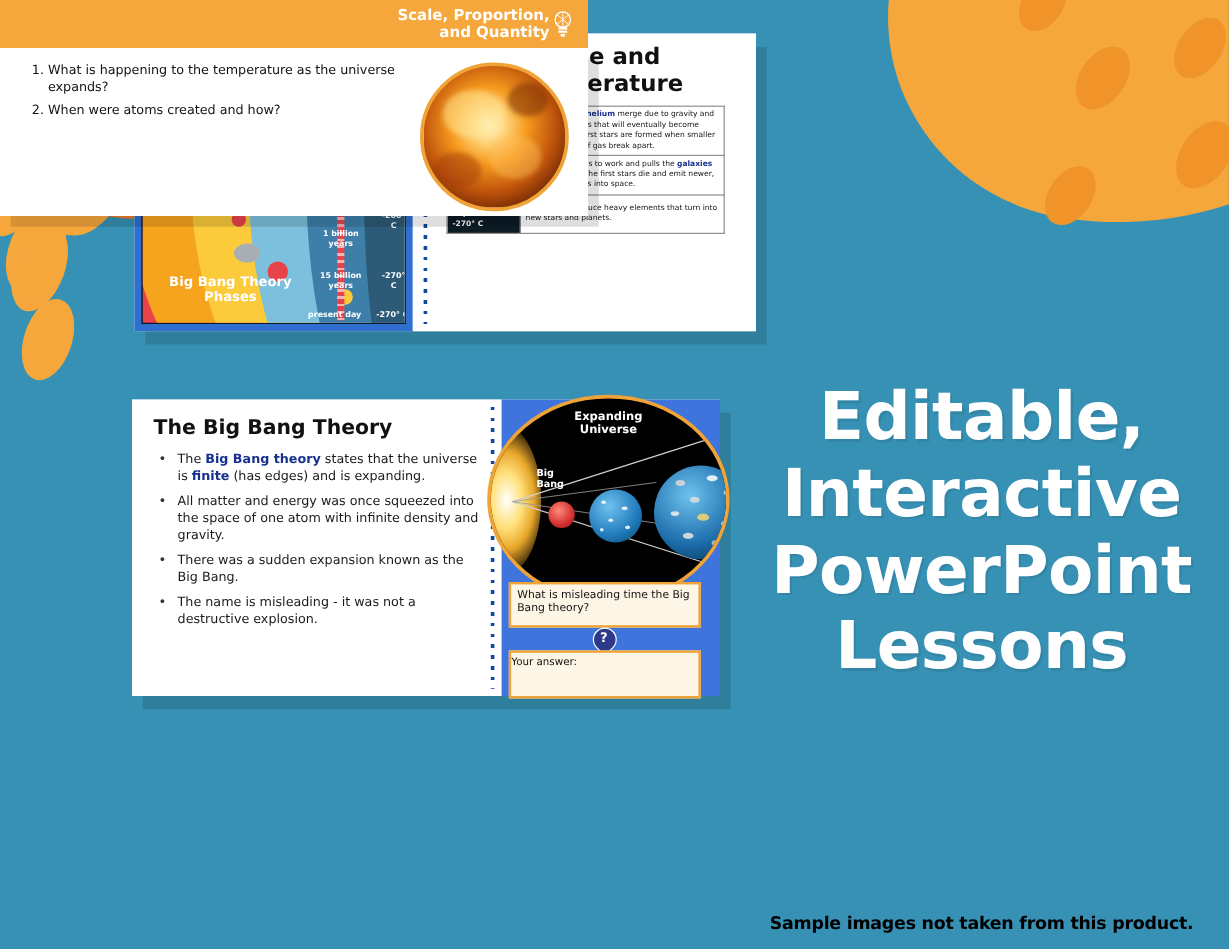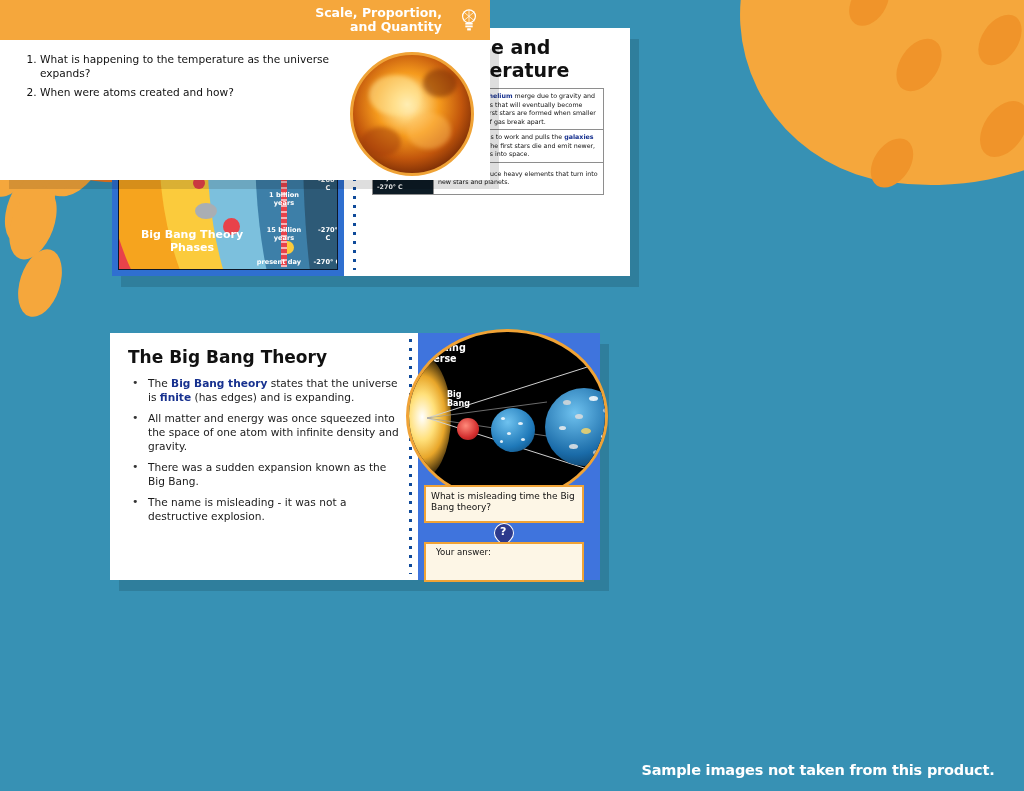--- a/index.html
+++ b/index.html
@@ -35,21 +35,21 @@
   
   .headline{
     position:absolute;left:612px;top:316px;width:412px;
     text-align:center;color:#fff;font-weight:bold;
     font-size:55px;line-height:1.16;letter-spacing:-0.5px;
     text-shadow:2px 2px 0 rgba(0,0,0,.08);
   }
   .headline div{white-space:nowrap;}
   .subnote{
     position:absolute;left:612px;top:762px;width:412px;text-align:center;
-    color:#ffffff;font-weight:bold;font-size:14.5px;letter-spacing:-0.2px;
+    color:#000000;font-weight:bold;font-size:14.5px;letter-spacing:-0.2px;
   }
 
   
   .slide{position:absolute;background:#fff;box-shadow:9px 11px 0 rgba(0,0,0,.13);}
 
   
   #slide1{left:112px;top:28px;width:518px;height:248px;display:flex;}
   .s1-left{width:232px;height:248px;background:#2f6fd0;padding:6px;box-sizing:border-box;}
   .bb-diagram{
     position:relative;width:100%;height:100%;overflow:hidden;
@@ -90,49 +90,49 @@
   .s2-title{font-size:17px;font-weight:bold;color:#111;margin:0 0 10px 2px;}
   .s2-ul{list-style:none;margin:0;padding:0;font-size:10.6px;line-height:1.32;color:#1a1a1a;}
   .s2-ul li{position:relative;padding-left:22px;margin-bottom:7px;}
   .s2-ul li:before{content:"\2022";position:absolute;left:6px;top:-1px;font-size:11px;color:#333;}
   .s2-ul b{color:#17318f;}
   .s2-dot{position:absolute;right:6px;top:6px;bottom:6px;width:3px;
     background:repeating-linear-gradient(180deg,#0f4a9a 0 3px,transparent 3px 9px);}
   .s2-right{flex:1;position:relative;background:#3f74dd;}
   .eu-wrap{position:absolute;left:-12px;top:-4px;width:196px;height:168px;
     border-radius:50%;background:#000;border:3px solid #f0a336;overflow:hidden;}
-  .eu-title{position:absolute;left:0;right:0;top:10px;text-align:left;color:#fff;
+  .eu-title{position:absolute;left:0;right:0;top:10px;text-align:center;color:#fff;
     font-size:9.6px;font-weight:bold;line-height:1.18;}
   .eu-bb{position:absolute;left:38px;top:58px;color:#fff;font-size:8px;font-weight:bold;line-height:1.15;}
   .eu-glow{position:absolute;left:-22px;top:22px;width:64px;height:126px;border-radius:50%;
     background:radial-gradient(ellipse at 55% 50%,#fff 0%,#ffe07a 26%,#e8a62a 46%,rgba(0,0,0,0) 74%);}
   .eu-cone{position:absolute;left:18px;top:26px;width:176px;height:120px;}
   .eu-s1{position:absolute;left:48px;top:86px;width:22px;height:22px;border-radius:50%;
     background:radial-gradient(circle at 40% 35%,#ff8a7a,#d32f2f 60%,#8e1414);}
   .eu-s2{position:absolute;left:82px;top:76px;width:44px;height:44px;border-radius:50%;
     background:radial-gradient(circle at 38% 32%,#6fc2ef,#1e78b8 62%,#0d3f66);}
   .eu-s3{position:absolute;left:136px;top:56px;width:78px;height:78px;border-radius:50%;
     background:radial-gradient(circle at 38% 32%,#6fc2ef,#1a6ba8 58%,#05243d);}
   .gdot{position:absolute;border-radius:50%;background:#fff;opacity:.85;}
   .qbox{position:absolute;left:6px;top:152px;width:160px;height:38px;background:#fdf6e6;
     border:2px solid #f0a336;box-sizing:border-box;padding:4px 5px;font-size:9px;line-height:1.22;color:#111;}
   .qmark{position:absolute;left:76px;top:190px;width:18px;height:18px;border-radius:50% 50% 50% 0;
     transform:rotate(-45deg);background:#2d3a8c;border:1px solid #fff;}
   .qmark span{display:block;transform:rotate(45deg);color:#fff;font-size:11px;font-weight:bold;
     text-align:center;line-height:16px;}
   .abox{position:absolute;left:6px;top:209px;width:160px;height:40px;background:#fdf6e6;
-    border:2px solid #f0a336;box-sizing:border-box;padding:3px 10px;font-size:8.6px;color:#111;}
+    border:2px solid #f0a336;box-sizing:border-box;padding:3px 0;font-size:8.6px;color:#111;}
 
   
   #slide3{left:110px;top:626px;width:490px;height:180px;background:transparent;box-shadow:none;}
   .s3-bar{position:relative;height:40px;display:flex;align-items:stretch;}
   .s3-think{width:285px;background:#3791b4;display:flex;align-items:center;gap:9px;padding-left:12px;box-sizing:border-box;}
   .s3-think-txt{color:#fff;font-size:17px;font-weight:bold;}
   .s3-tag{flex:1;background:#f5a73c;display:flex;align-items:center;justify-content:flex-end;
-    gap:16px;padding-right:10px;box-sizing:border-box;}
+    gap:0;padding-right:10px;box-sizing:border-box;}
   .s3-tag-txt{color:#fff;font-size:12.5px;font-weight:bold;text-align:right;line-height:1.16;}
   .s3-body{position:relative;height:140px;background:#fff;box-shadow:9px 9px 0 rgba(0,0,0,.13);
     padding:12px 14px 0 18px;box-sizing:border-box;}
   .s3-p{font-size:10.6px;line-height:1.33;color:#111;width:312px;margin:0 0 9px 0;}
   .s3-ol{margin:0;padding-left:22px;font-size:10.6px;line-height:1.33;color:#111;width:312px;}
   .s3-ol li{margin-bottom:5px;}
   .s3-img{position:absolute;right:16px;top:12px;width:124px;height:124px;border-radius:50%;
     border:3px solid #f0a336;box-sizing:border-box;overflow:hidden;
     background:radial-gradient(circle at 46% 42%,#fff7d6 0%,#ffd780 14%,#f59a1d 34%,#c2560c 58%,#6b2404 80%,#2b0d02 100%);}
   .s3-img i{position:absolute;display:block;border-radius:50%;filter:blur(2px);}
@@ -157,20 +157,26 @@
   <div class="deco blob-tr"></div>
   <div class="deco ov" style="right:86px;top:36px;width:38px;height:58px;transform:rotate(34deg);"></div>
   <div class="deco ov" style="right:6px;top:12px;width:36px;height:56px;transform:rotate(34deg);"></div>
   <div class="deco ov" style="right:0px;top:98px;width:40px;height:62px;transform:rotate(34deg);"></div>
   <div class="deco ov" style="right:138px;top:-22px;width:34px;height:50px;transform:rotate(34deg);"></div>
   <div class="deco ov" style="right:114px;top:136px;width:36px;height:54px;transform:rotate(34deg);"></div>
   <div class="deco ov ov-l" style="left:20px;top:248px;width:40px;height:70px;transform:rotate(18deg);"></div>
 
   <div class="deco ov ov-l" style="left:150px;top:100px;width:52px;height:80px;transform:rotate(16deg);"></div>
 
+  <div class="headline">
+    <div>Editable,</div>
+    <div>Interactive</div>
+    <div>PowerPoint</div>
+    <div>Lessons</div>
+  </div>
   <div class="subnote">Sample images not taken from this product.</div>
 
   <div class="slide" id="slide1">
     <div class="s1-left">
       <div class="bb-diagram">
         <div class="starfield" id="stars">
             <span class="star" style="left: 112.795px; top: 132.346px; opacity: 0.325059;"></span>
             <span class="star" style="left: 101.938px; top: 119.506px; opacity: 0.301063; background: rgb(243, 194, 74);"></span>
             <span class="star" style="left: 135.567px; top: 96.9544px; opacity: 0.434886;"></span>
             <span class="star" style="left: 151.212px; top: 18.0733px; opacity: 0.574058;"></span>

